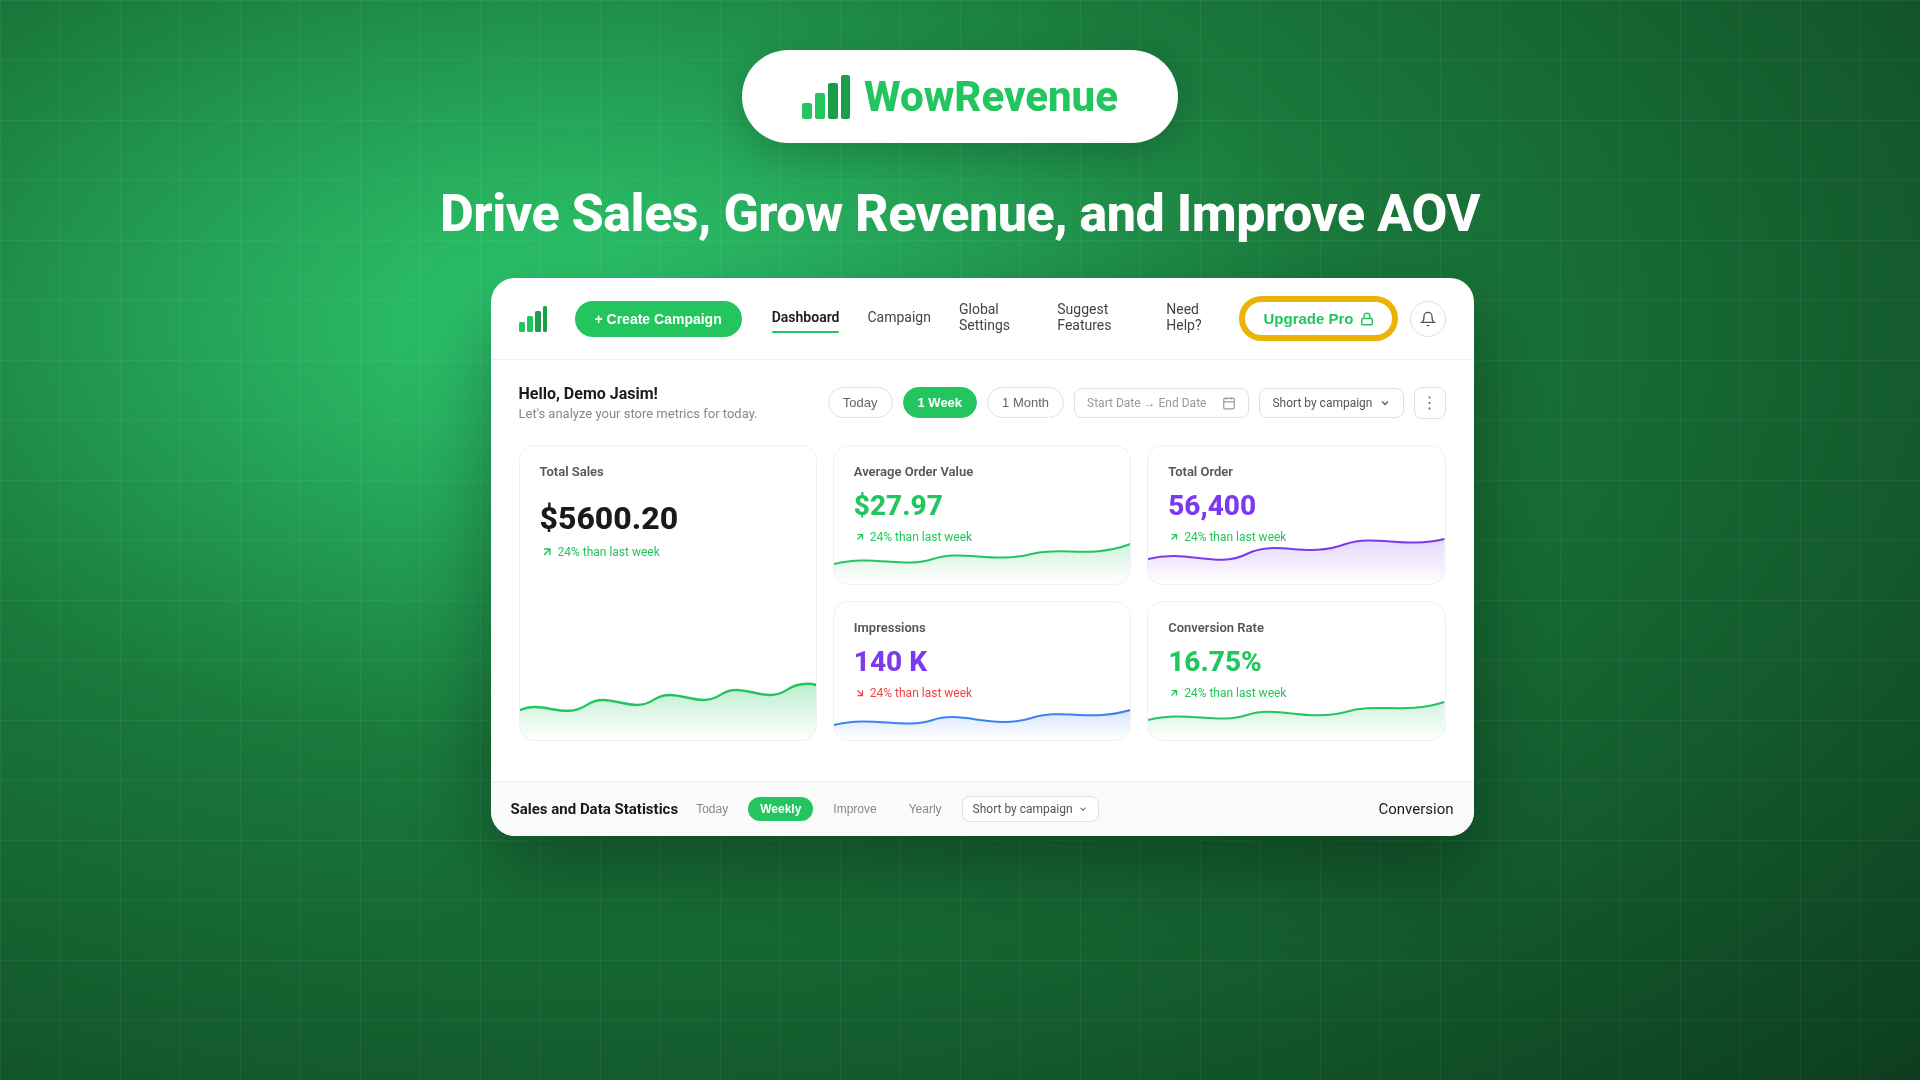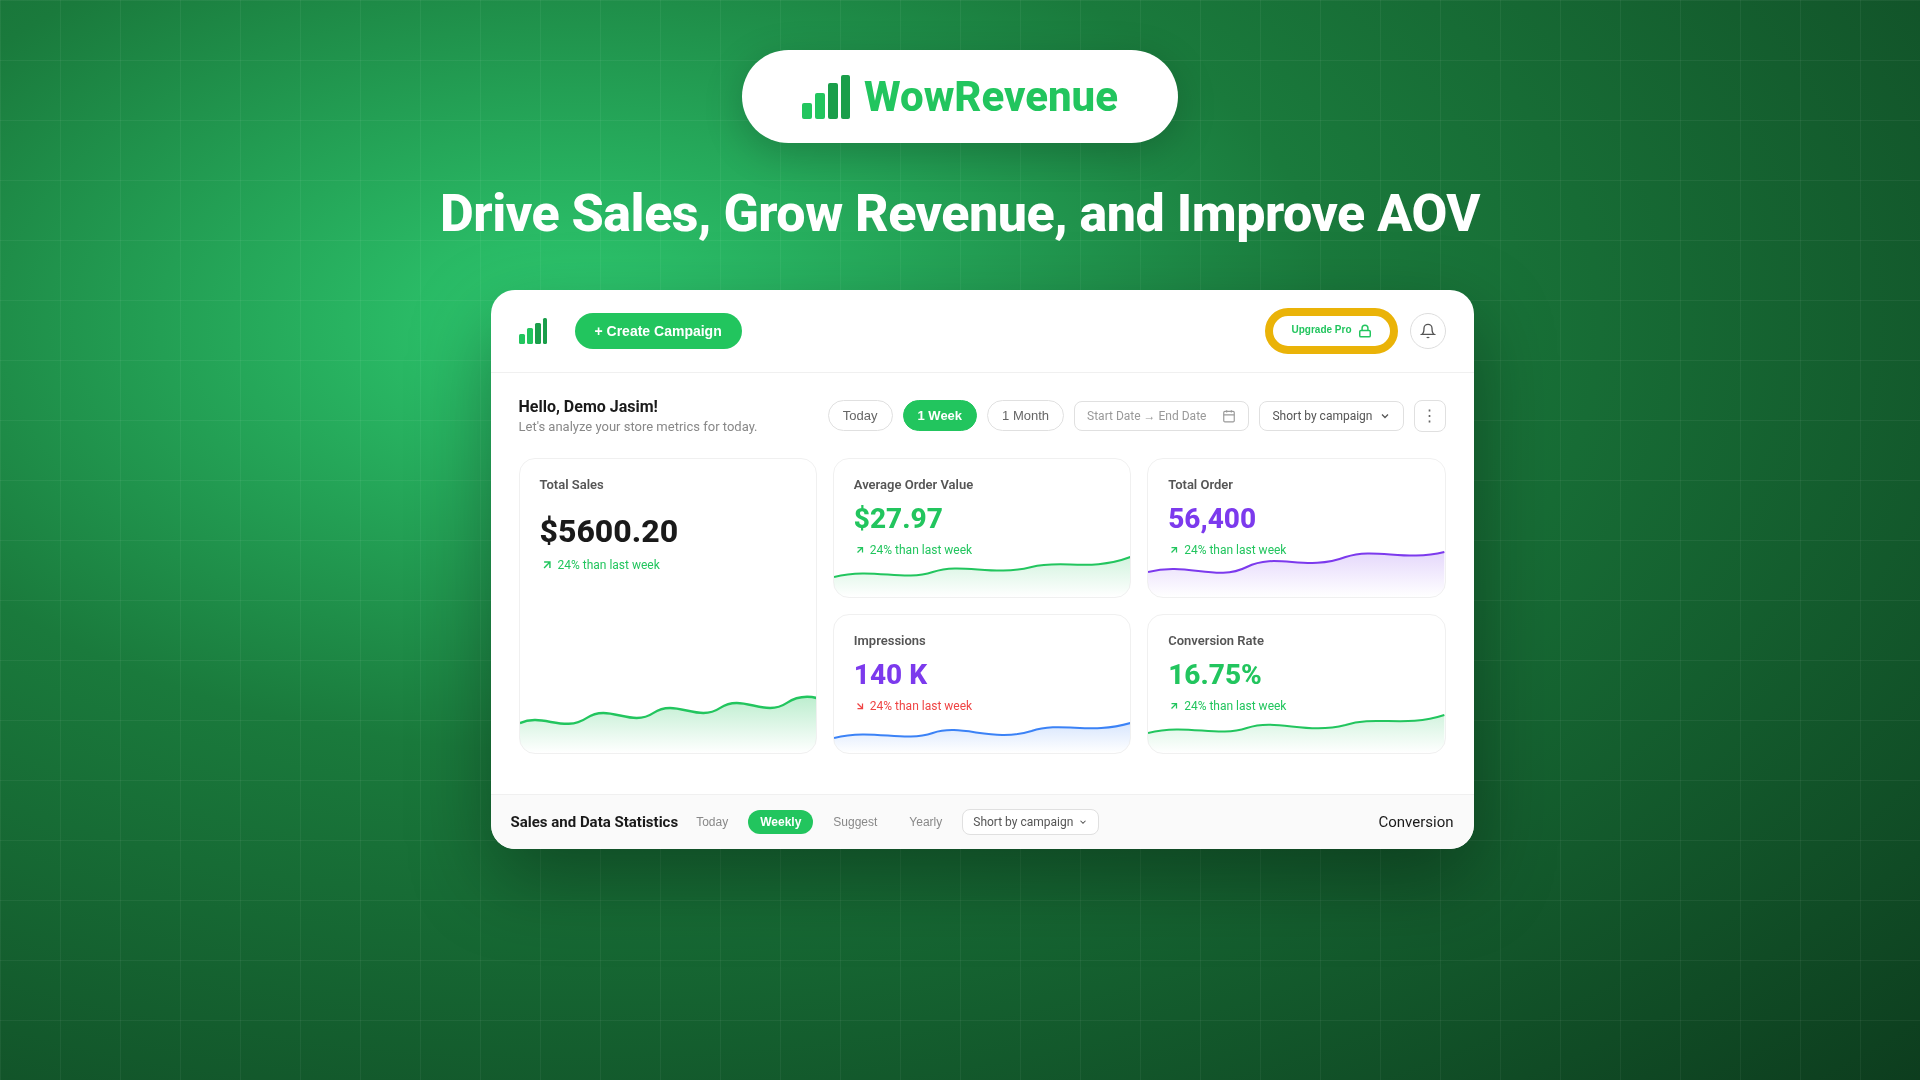--- a/index.html
+++ b/index.html
@@ -68,21 +68,21 @@
     .logo-text span {
       color: #22c55e;
     }
 
     
     .hero-tagline {
       color: white;
       font-size: 52px;
       font-weight: 800;
       text-align: center;
-      margin-bottom: 46px;
+      margin-bottom: 34px;
       letter-spacing: -0.5px;
     }
 
     
     .dashboard-card {
       background: white;
       border-radius: 24px;
       width: 983px;
       min-height: 460px;
       box-shadow: 0 30px 80px rgba(0,0,0,0.35);
@@ -156,29 +156,29 @@
 
     .nav-right {
       display: flex;
       align-items: center;
       gap: 12px;
       margin-left: auto;
     }
 
     .upgrade-btn {
       background: transparent;
-      border: 8px solid #eab308;
+      border: 6px solid #eab308;
       color: #22c55e;
       border-radius: 50px;
       padding: 8px 18px;
-      font-size: 10px;
+      font-size: 15px;
       font-weight: 600;
       cursor: pointer;
       display: flex;
-      align-items: flex-start;
+      align-items: center;
       gap: 6px;
     }
 
     .bell-btn {
       width: 36px;
       height: 36px;
       border: 1.5px solid #ddd;
       border-radius: 50%;
       background: transparent;
       cursor: pointer;
@@ -424,20 +424,27 @@
         <svg width="28" height="26" viewBox="0 0 28 26" fill="none">
           <rect x="0" y="16" width="6" height="10" rx="1.5" fill="#22c55e"></rect>
           <rect x="8" y="10" width="6" height="16" rx="1.5" fill="#22c55e"></rect>
           <rect x="16" y="5" width="6" height="21" rx="1.5" fill="#1a9e4a"></rect>
           <rect x="24" y="0" width="4" height="26" rx="1.5" fill="#1a9e4a"></rect>
         </svg>
       </div>
 
       <button class="create-campaign-btn">+ Create Campaign</button>
 
+      <div class="nav-links">
+        <span class="nav-link active">Dashboard</span>
+        <span class="nav-link">Campaign</span>
+        <span class="nav-link">Global Settings</span>
+        <span class="nav-link">Suggest Features</span>
+        <span class="nav-link">Need Help?</span>
+      </div>
 
       <div class="nav-right">
         <button class="upgrade-btn">
           <span>Upgrade Pro</span>
           <svg width="14" height="14" viewBox="0 0 24 24" fill="none" stroke="#22c55e" stroke-width="2.5">
             <rect x="3" y="11" width="18" height="11" rx="2"></rect>
               <path d="M7 11V7a5 5 0 0110 0v4"></path>
           </svg>
         </button>
         <button class="bell-btn">
@@ -597,21 +604,21 @@
 
       </div>
     </div>
 
     <div class="stats-row">
       <div class="stats-section">
         <span class="stats-title">Sales and Data Statistics</span>
         <div class="stats-filter-btns">
           <button class="stats-filter-btn">Today</button>
           <button class="stats-filter-btn active">Weekly</button>
-          <button class="stats-filter-btn">Suggest</button>
+          <button class="stats-filter-btn">Improve</button>
           <button class="stats-filter-btn">Yearly</button>
           <div class="stats-sort-dropdown">
             <span>Short by campaign</span>
             <svg width="10" height="10" viewBox="0 0 24 24" fill="none" stroke="#555" stroke-width="2.5">
               <path d="M6 9l6 6 6-6"></path>
             </svg>
           </div>
         </div>
       </div>
       <div class="stats-section">

